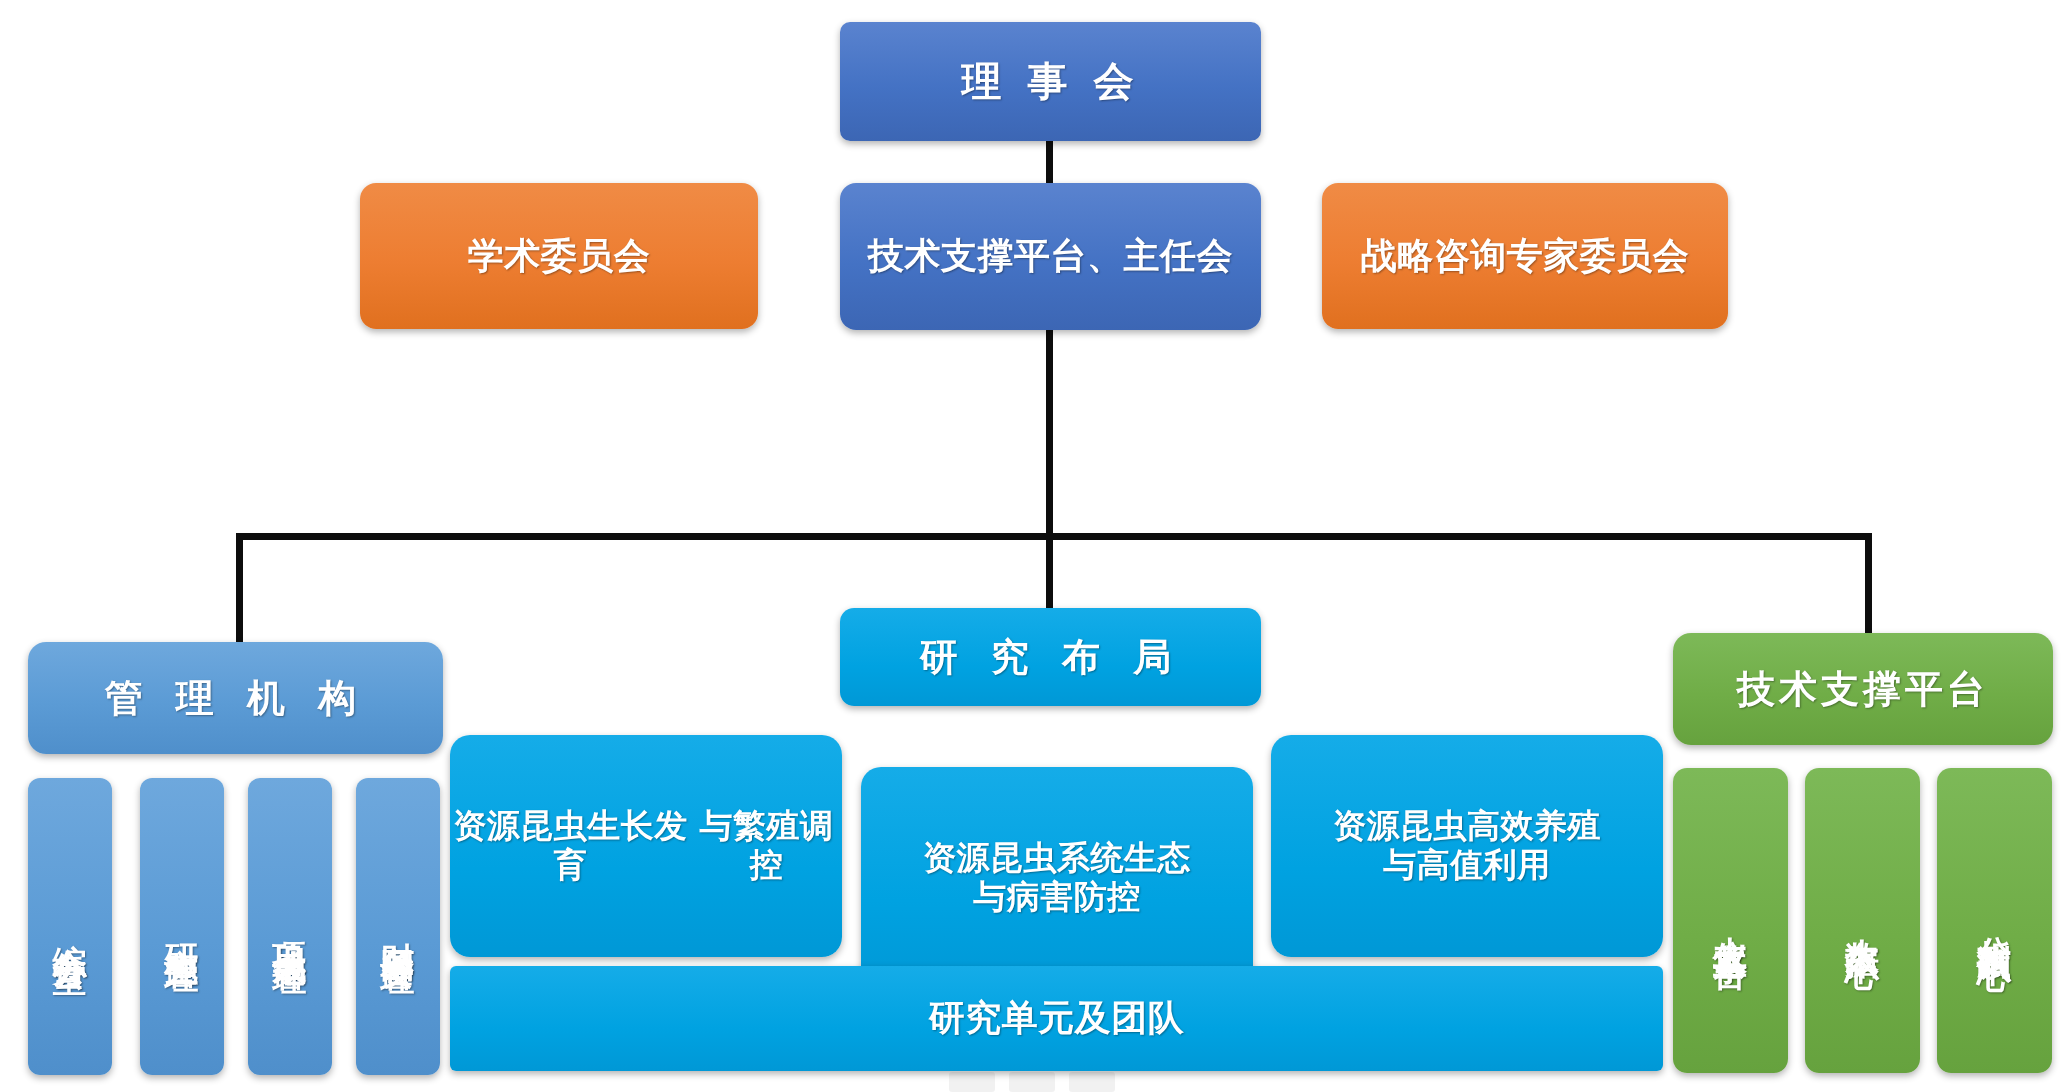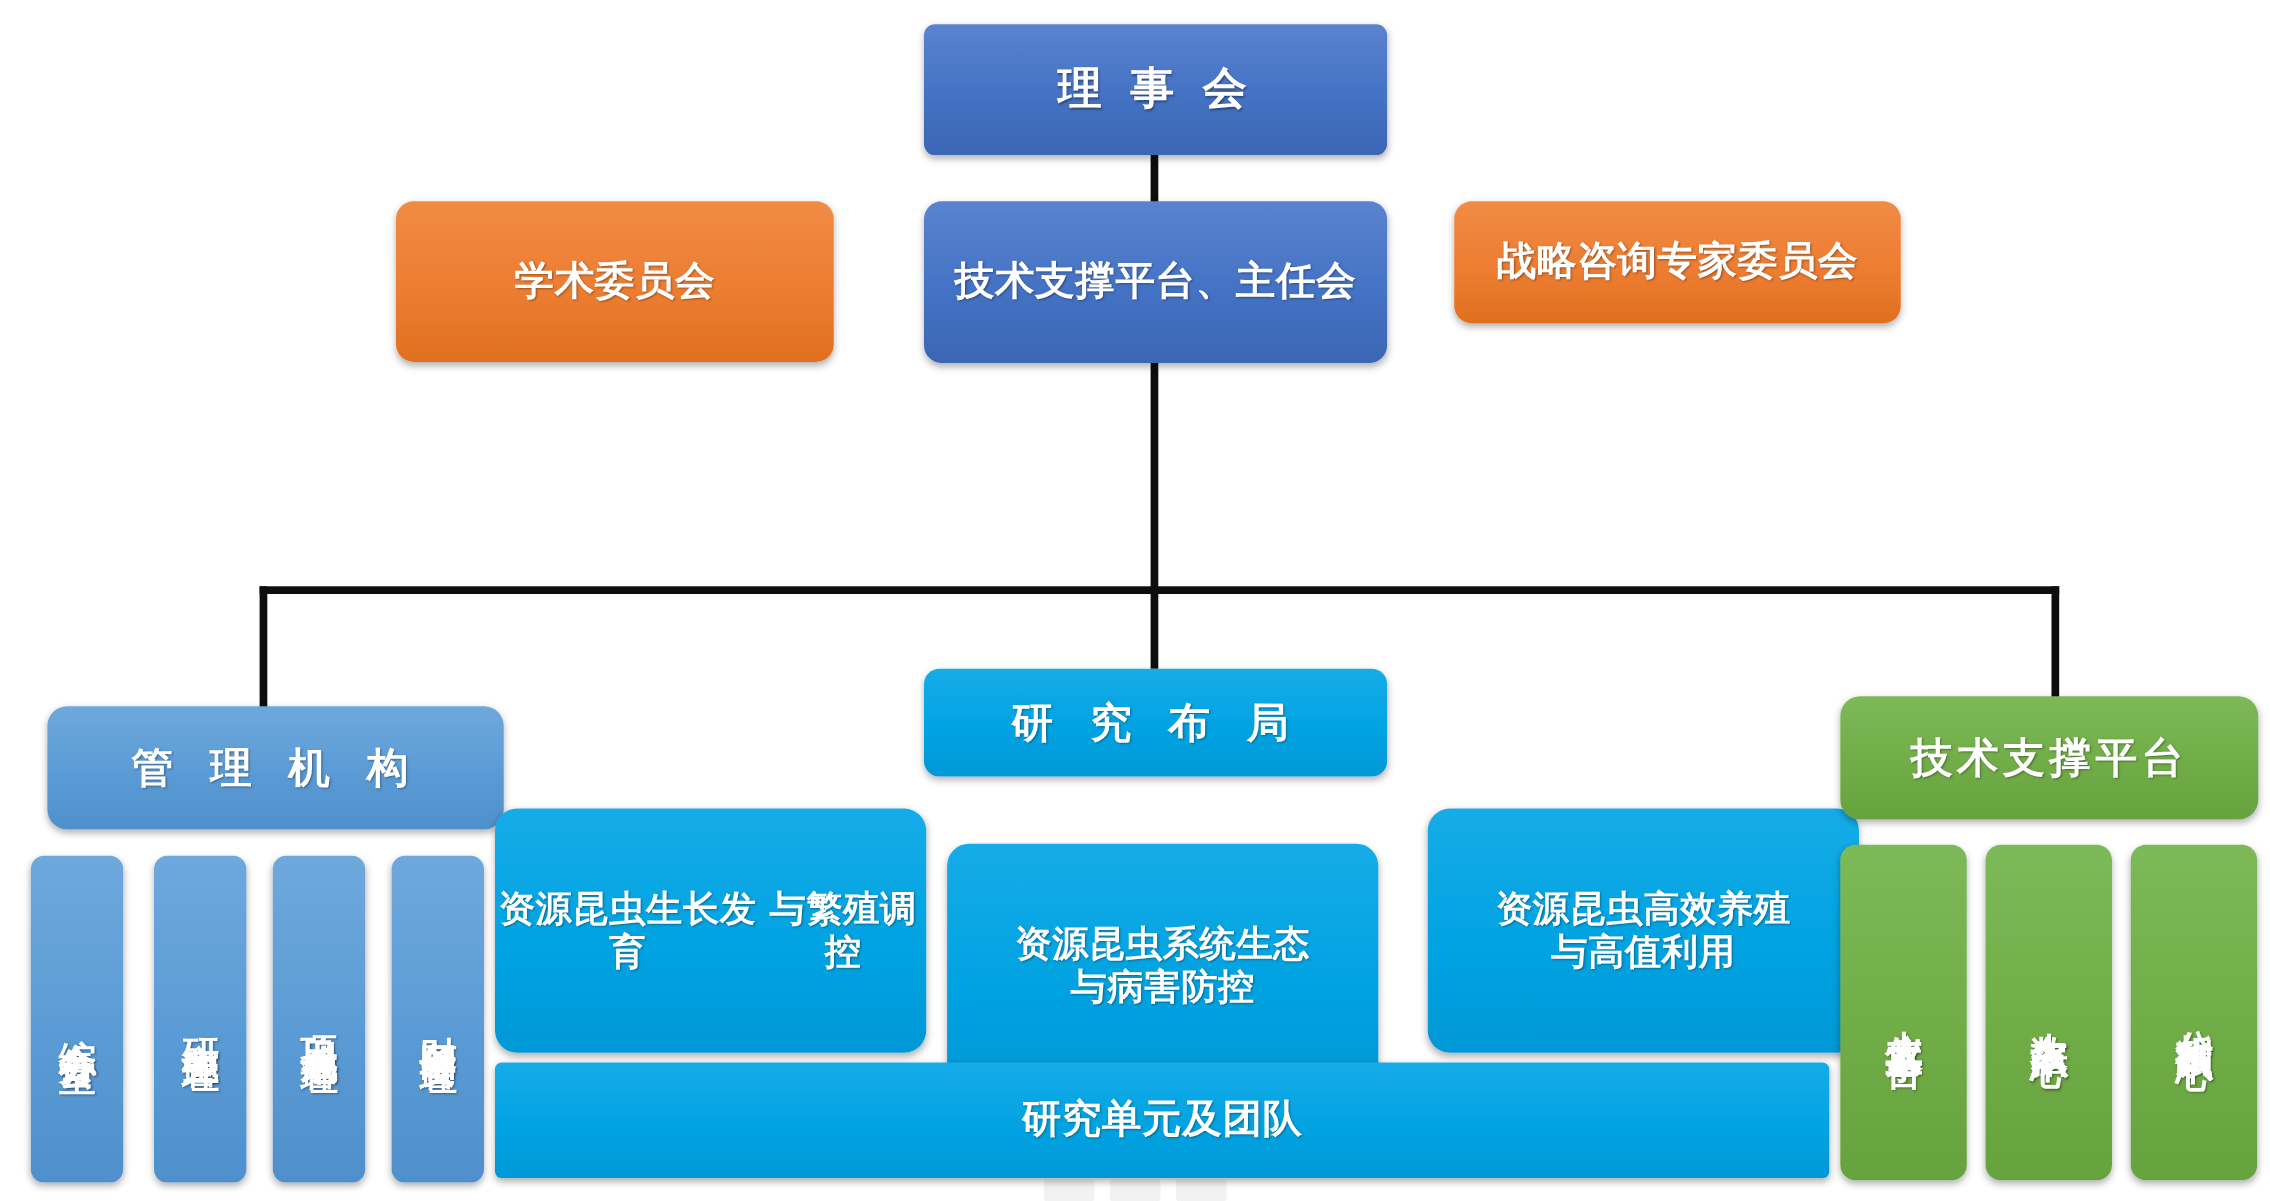--- a/index.html
+++ b/index.html
@@ -109,25 +109,25 @@
   </div>
 
   <div class="node c-orange" style="left:360px; top:240px; width:398px; height:146px; font-size:36px; transform:translateY(-57px);">
     <span>学术委员会</span>
   </div>
 
   <div class="node c-darkblue" style="left:840px; top:240px; width:421px; height:147px; font-size:36px; transform:translateY(-57px);">
     <span>技术支撑平台、主任会</span>
   </div>
 
-  <div class="node c-orange" style="left:1322px; top:240px; width:406px; height:111px; font-size:36px; transform:translateY(-57px);">
+  <div class="node c-orange" style="left:1322px; top:240px; width:406px; height:146px; font-size:36px; transform:translateY(-57px);">
     <span>战略咨询专家委员会</span>
   </div>
 
-  <div class="node c-steelblue" style="left:28px; top:642px; width:415px; height:112px; font-size:38px; letter-spacing:10px; border-radius:18px;margin-left:15px;">
+  <div class="node c-steelblue" style="left:28px; top:642px; width:415px; height:112px; font-size:38px; letter-spacing:10px; border-radius:18px;">
     <span>管 理 机 构</span>
   </div>
 
   <div class="node c-steelblue vert" style="left:28px; top:778px; width:84px; height:297px; font-size:34px; border-radius:12px;">
     <span>综合办公室</span>
   </div>
   <div class="node c-steelblue vert" style="left:140px; top:778px; width:84px; height:297px; font-size:34px; border-radius:12px;">
     <span>研究生管理</span>
   </div>
   <div class="node c-steelblue vert" style="left:248px; top:778px; width:84px; height:297px; font-size:34px; border-radius:12px;">
@@ -142,21 +142,21 @@
   </div>
 
   <div class="node c-cyan" style="left:450px; top:735px; width:392px; height:222px; font-size:33px; border-radius:20px; flex-direction:row;justify-content:center;">
     <span>资源昆虫生长发育</span>
     <span>与繁殖调控</span>
   </div>
   <div class="node c-cyan" style="left:861px; top:735px; width:392px; height:222px; font-size:33px; border-radius:20px; flex-direction:column;margin-top:32px;">
     <span>资源昆虫系统生态</span>
     <span>与病害防控</span>
   </div>
-  <div class="node c-cyan" style="left:1298px; top:735px; width:392px; height:222px; font-size:33px; border-radius:20px; flex-direction:column;">
+  <div class="node c-cyan" style="left:1271px; top:735px; width:392px; height:222px; font-size:33px; border-radius:20px; flex-direction:column;">
     <span>资源昆虫高效养殖</span>
     <span>与高值利用</span>
   </div>
 
   <div class="node c-cyan" style="left:450px; top:966px; width:1213px; height:105px; font-size:36px; border-radius:6px;">
     <span>研究单元及团队</span>
   </div>
 
   <div class="node c-green" style="left:1673px; top:633px; width:380px; height:112px; font-size:38px; letter-spacing:4px; border-radius:18px;justify-content:center;">
     <span>技术支撑平台</span>

